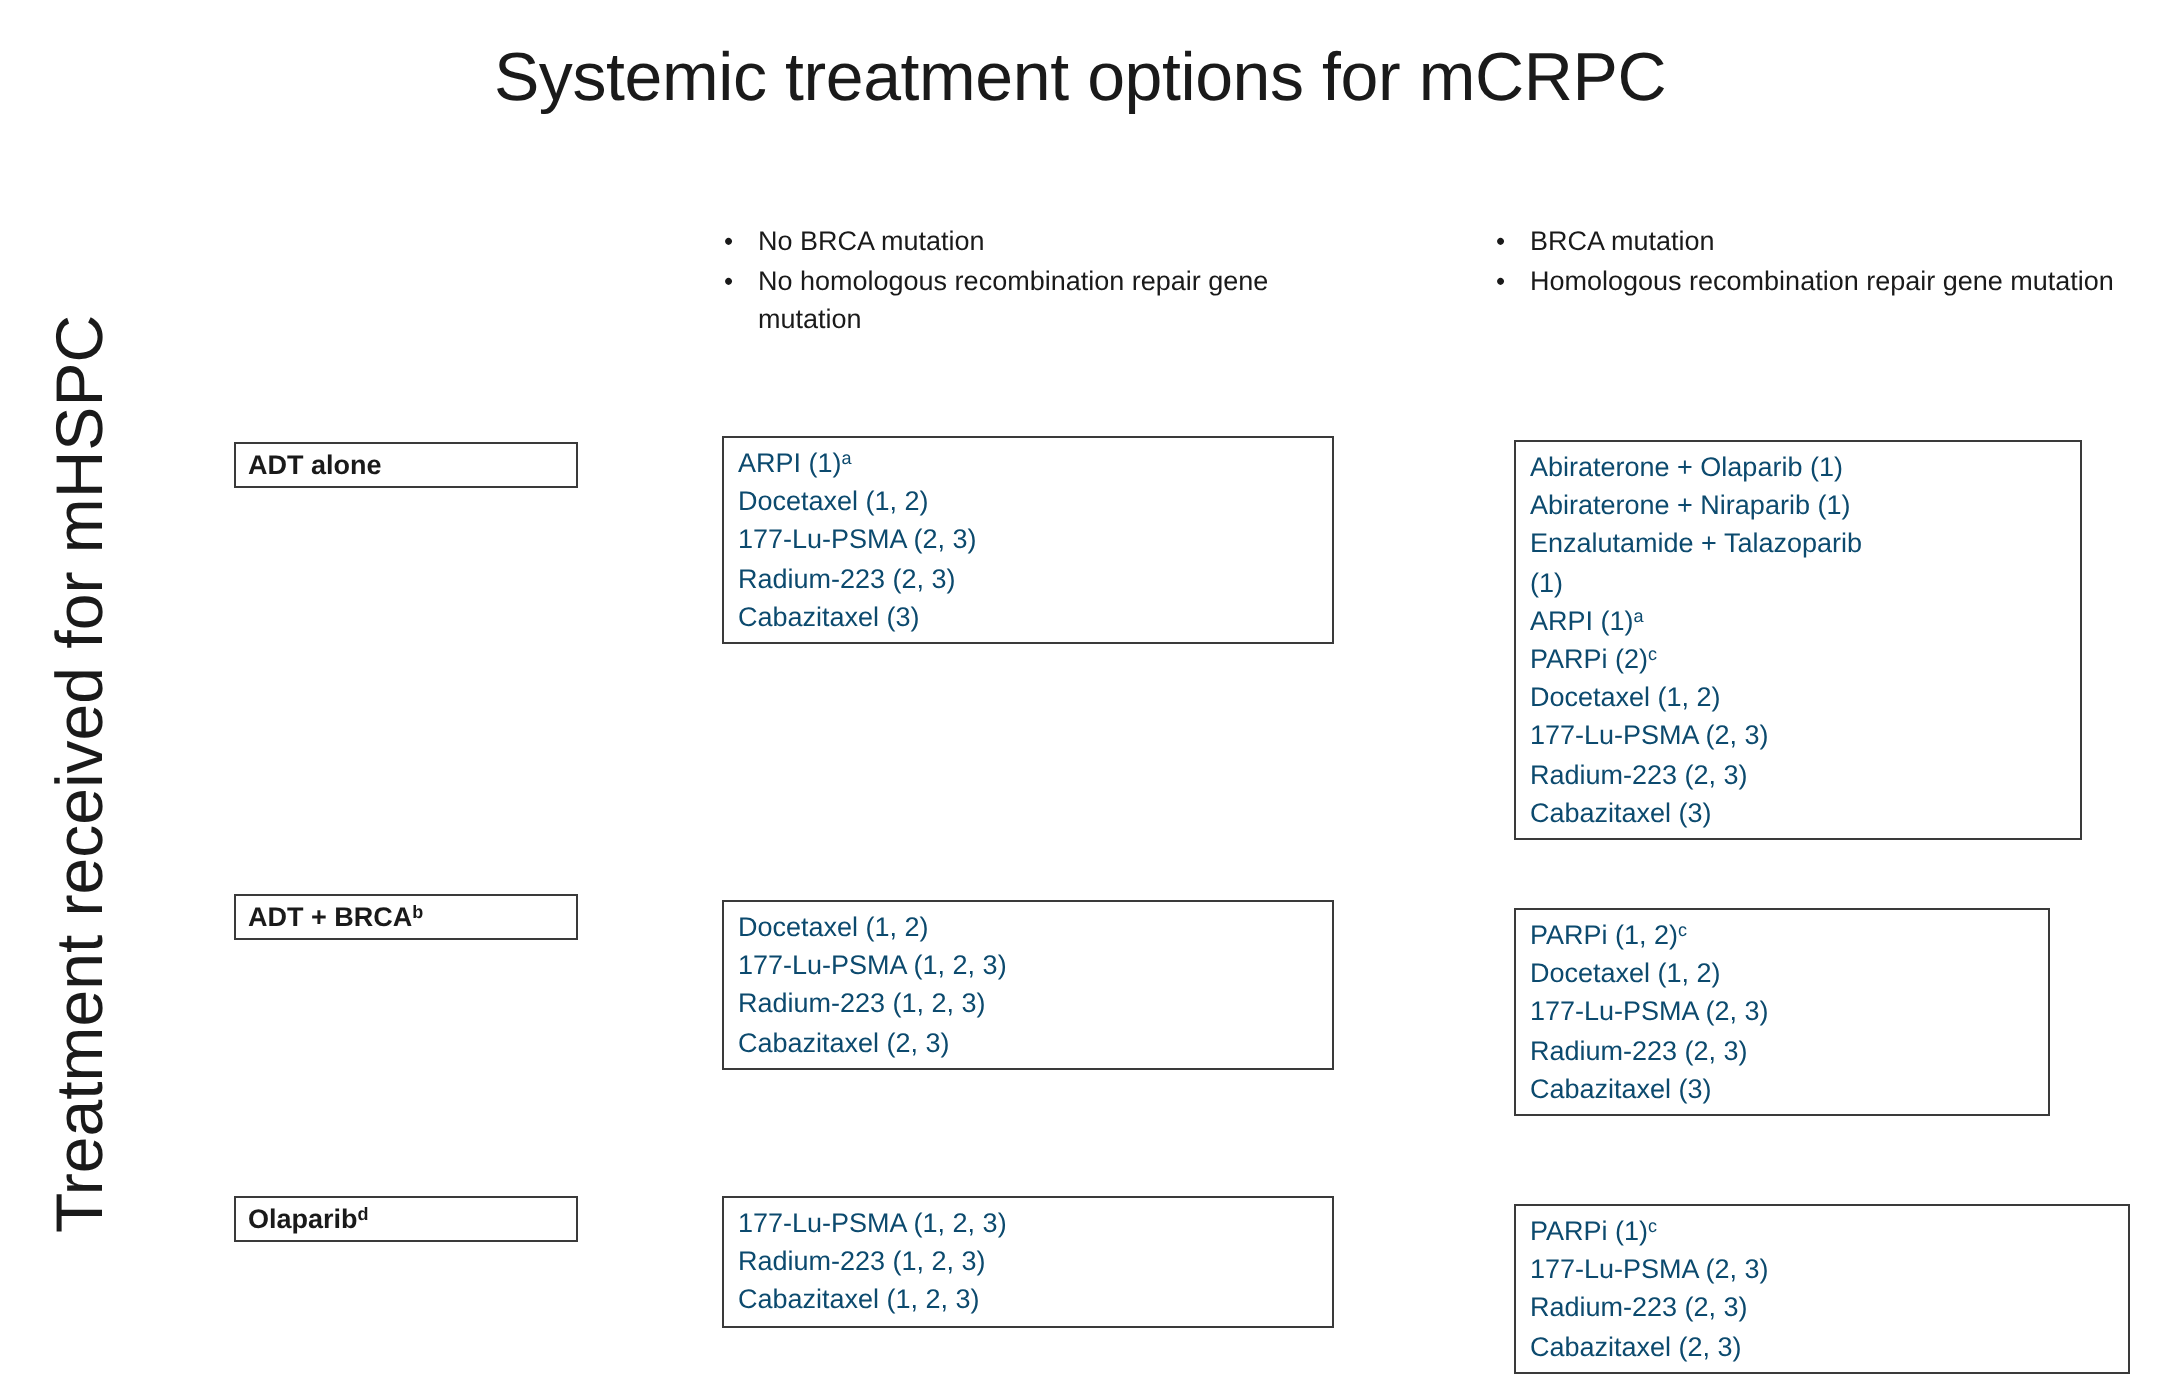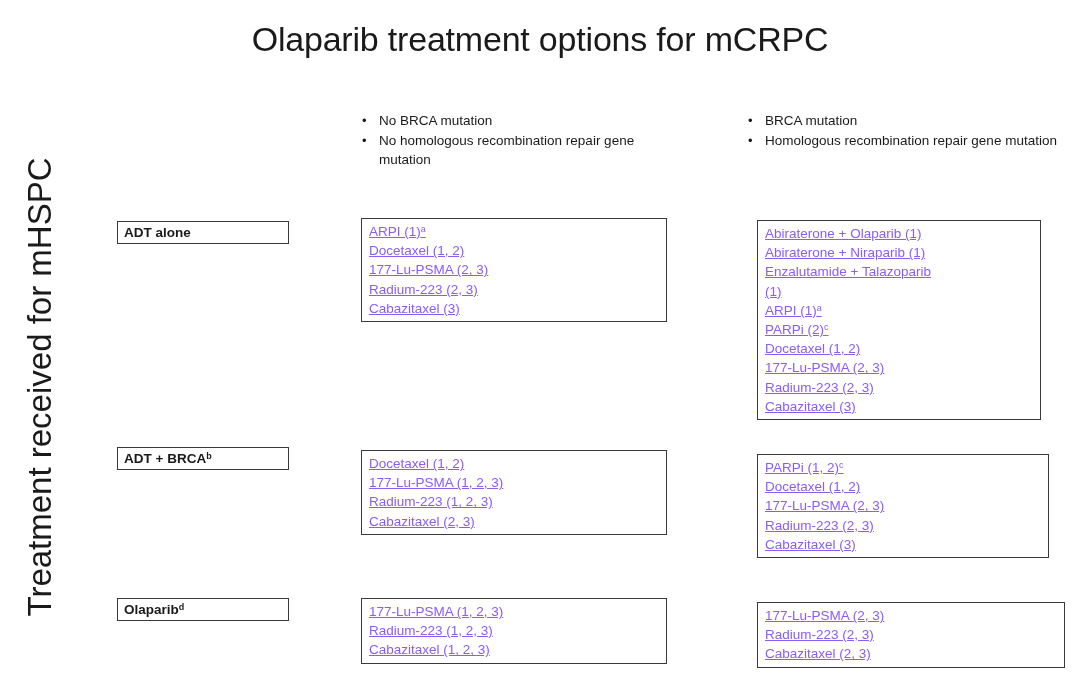--- a/index.html
+++ b/index.html
@@ -92,37 +92,36 @@
 
   
   .options-box {
     position: absolute;
     border: 1.3px solid #3a3a3a;
     box-sizing: border-box;
     background: #ffffff;
     font-size: 13.5px;
     line-height: 19.2px;
     padding: 3px 0 3px 7px;
-    color: #8b5cf6;
-    text-decoration: underline;
+    color: #0c4a6e;
   }
   .options-box .opt-line {
     white-space: nowrap;
   }
 
   sup {
     font-size: 9px;
     line-height: 0;
     vertical-align: 0.42em;
   }
 </style>
 </head>
 <body>
 
-<div id="page-title">Olaparib treatment options for mCRPC</div>
+<div id="page-title">Systemic treatment options for mCRPC</div>
 
 <div id="axis-label">Treatment received for mHSPC</div>
 
 <div id="col-header-left" class="col-header">
     <div class="bullet-row">
       <span class="bullet-dot">•</span>
       <span class="bullet-text">No BRCA mutation</span>
     </div>
     <div class="bullet-row">
       <span class="bullet-dot">•</span>
@@ -161,31 +160,32 @@
       <div class="opt-line"><span>Radium-223 (2, 3)</span></div>
       <div class="opt-line"><span>Cabazitaxel  (3)</span></div>
     </div>
     <div class="row-label-box" style="top: 447px;"><span>ADT + BRCA</span><sup>b</sup></div>
     <div class="options-box" style="left: 361px; width: 306px; top: 450px;">
       <div class="opt-line"><span>Docetaxel (1, 2)</span></div>
       <div class="opt-line"><span>177-Lu-PSMA (1, 2, 3)</span></div>
       <div class="opt-line"><span>Radium-223 (1, 2, 3)</span></div>
       <div class="opt-line"><span>Cabazitaxel  (2, 3)</span></div>
     </div>
-    <div class="options-box" style="left: 757px; width: 292px; top: 454px;">
+    <div class="options-box" style="left: 757px; width: 268px; top: 454px;">
       <div class="opt-line"><span>PARPi  (1, 2)</span><sup>c</sup></div>
       <div class="opt-line"><span>Docetaxel (1, 2)</span></div>
       <div class="opt-line"><span>177-Lu-PSMA (2, 3)</span></div>
       <div class="opt-line"><span>Radium-223 (2, 3)</span></div>
       <div class="opt-line"><span>Cabazitaxel  (3)</span></div>
     </div>
     <div class="row-label-box" style="top: 598px;"><span>Olaparib</span><sup>d</sup></div>
     <div class="options-box" style="left: 361px; width: 306px; top: 598px;">
       <div class="opt-line"><span>177-Lu-PSMA (1, 2, 3)</span></div>
       <div class="opt-line"><span>Radium-223 (1, 2, 3)</span></div>
       <div class="opt-line"><span>Cabazitaxel  (1, 2, 3)</span></div>
     </div>
     <div class="options-box" style="left: 757px; width: 308px; top: 602px;">
+      <div class="opt-line"><span>PARPi  (1)</span><sup>c</sup></div>
       <div class="opt-line"><span>177-Lu-PSMA (2, 3)</span></div>
       <div class="opt-line"><span>Radium-223 (2, 3)</span></div>
       <div class="opt-line"><span>Cabazitaxel  (2, 3)</span></div>
     </div>
   </div>
 
 </body></html>

